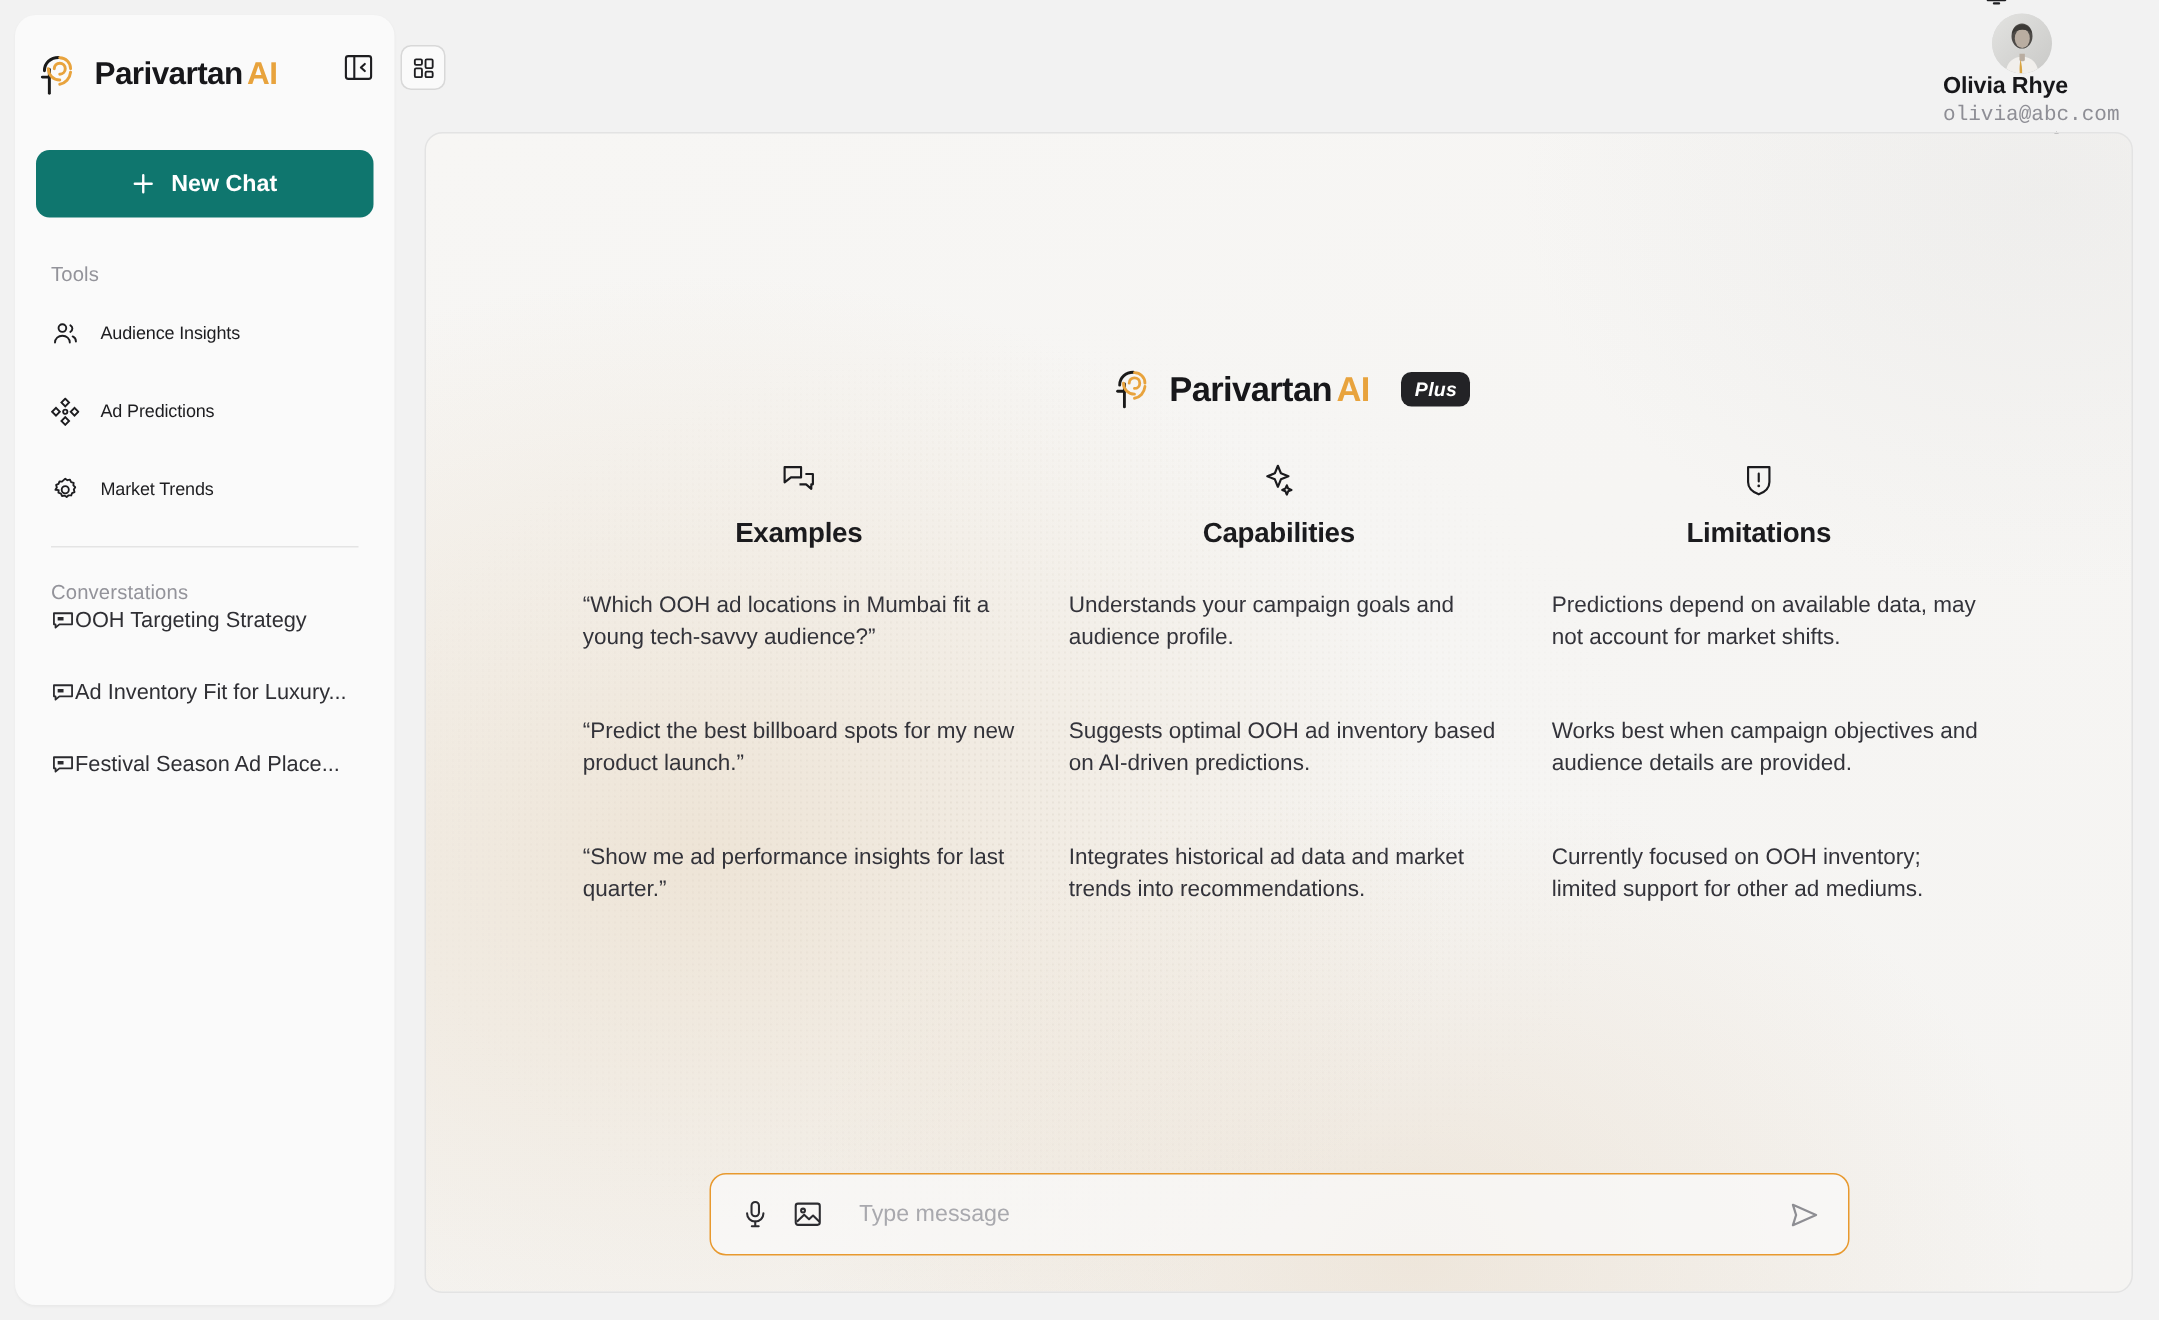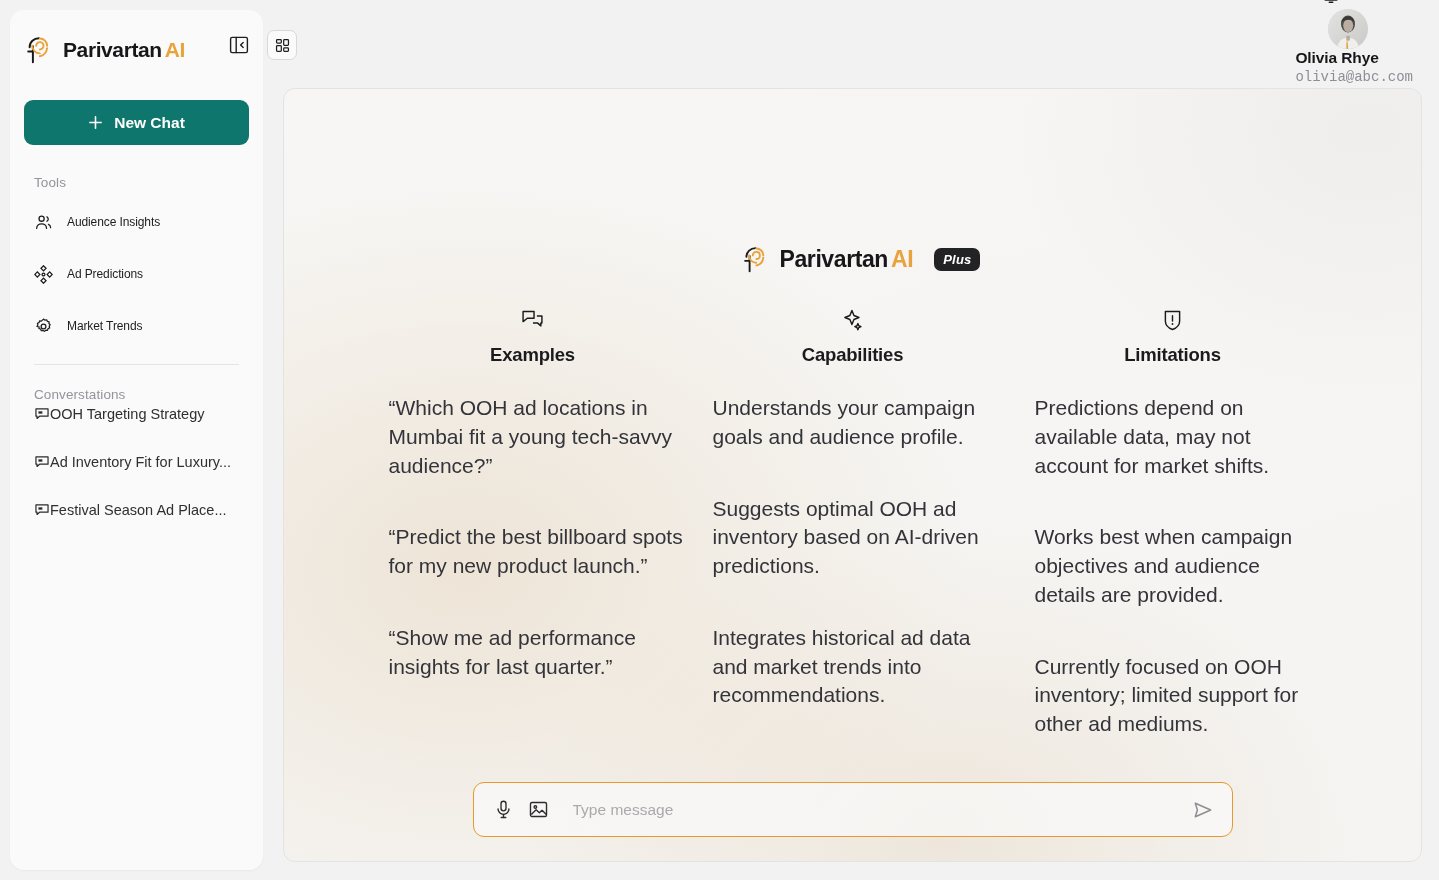--- a/index.html
+++ b/index.html
@@ -136,21 +136,21 @@
 
   .cols {
     position: absolute; top: 219px; left: 0; right: 0;
     display: flex; justify-content: center;
   }
   .col { width: 320px; padding: 0 8px; }
   .col-head { display: flex; flex-direction: column; align-items: center; gap: 11px; }
   .col-head .ico { width: 25px; height: 25px; color:#1b1b1e; }
   .col-title { font-size: 18.5px; color: #1b1b1e; letter-spacing: -.2px; }
   .col-body { margin-top: 28px; display:flex; flex-direction:column; gap: 43px; }
-  .col-line { font-size: 21px; line-height: 1.37; color: #33333a; }
+  .col-line { font-size: 15px; line-height: 1.37; color: #33333a; }
   .col:nth-child(1) .col-body { padding-left: 8px; }
   .col:nth-child(2) .col-body { padding-left: 12px; }
   .col:nth-child(3) .col-body { padding-left: 14px; }
 
   
   .composer {
     position: absolute; bottom: 24px; left: 50%; transform: translateX(-50%);
     width: 760px; height: 55px;
     border: 1px solid #e8992e; border-radius: 11px;
     background: rgba(250,250,249,.72);

